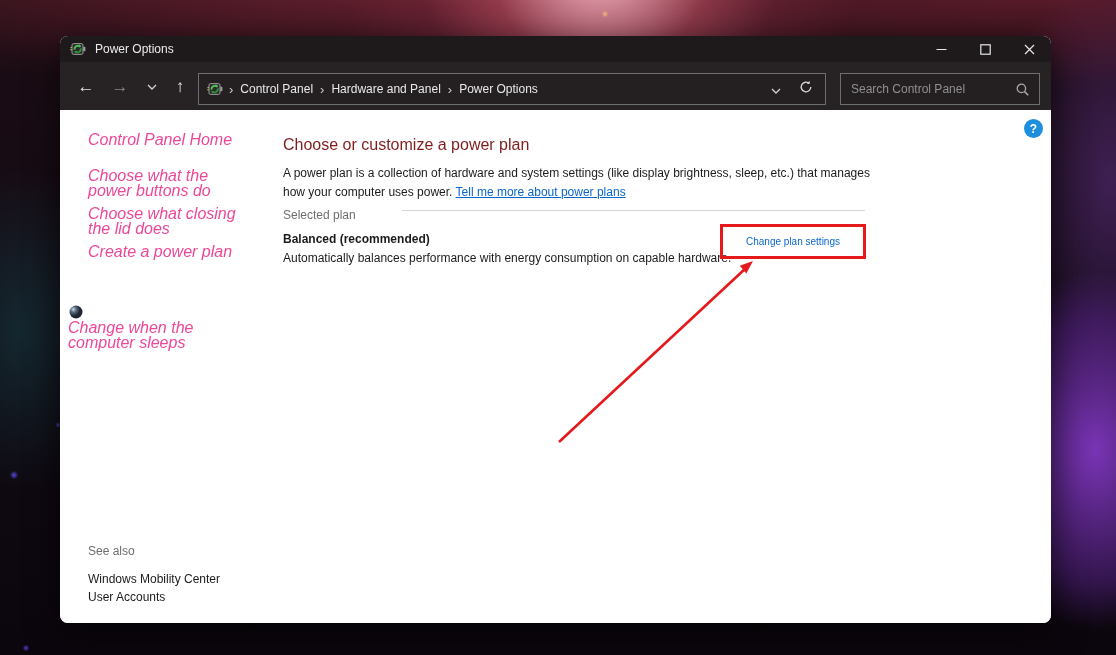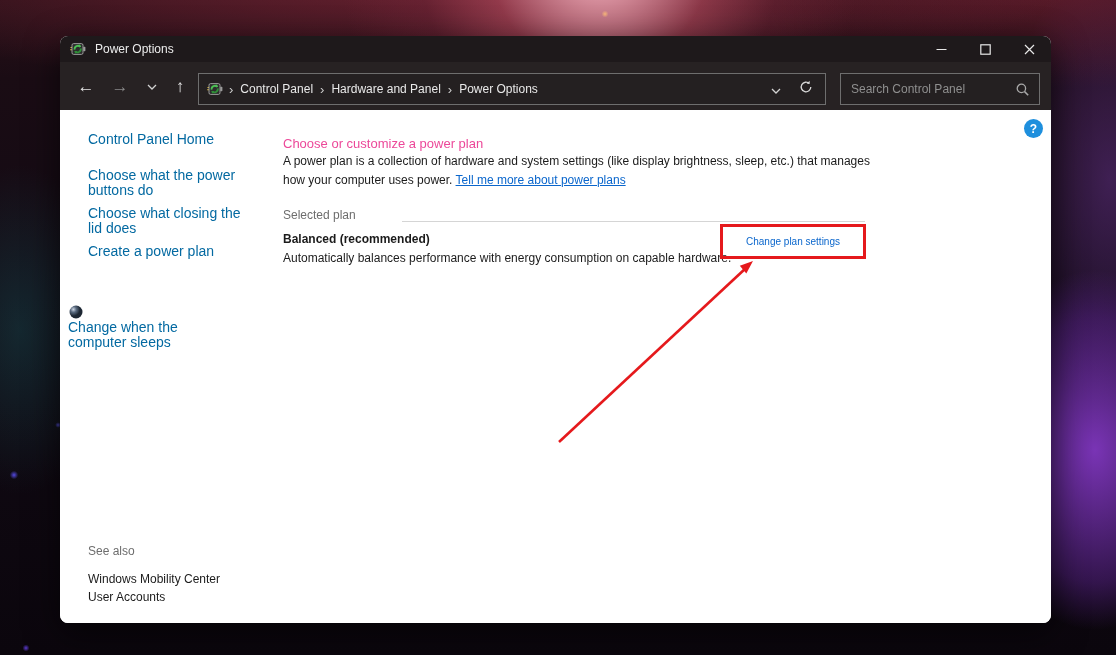--- a/index.html
+++ b/index.html
@@ -73,34 +73,34 @@
     color:#c4b5fd; font-size:12px; padding-left:10px;
     font-family:"Liberation Sans","DejaVu Sans",sans-serif;
   }
   .searchbox input::placeholder { color:#8f8f8f; }
   .search-glyph { padding-right:10px; display:flex; }
   
   .content { position:absolute; left:0; top:74px; right:0; bottom:0; background:#fff; }
   .sidebar { position:absolute; left:0; top:0; width:223px; height:100%; }
   .side-item {
     position:absolute; left:28px; width:162px;
-    font-size:14px; line-height:15px; color:#0369a1; cursor:pointer;
+    font-size:16px; line-height:15px; color:#ec4899; cursor:pointer;font-style:italic;
   }
   .side-item.with-icon { left:8px; display:flex; }
   .side-item.with-icon .si-icon { width:16px; height:16px; margin-right:5px; flex:none; }
   .side-item.with-icon .si-label { width:150px; }
   .see-also-head { position:absolute; left:28px; font-size:12px; color:#6d6d6d; }
   .see-link { position:absolute; left:28px; font-size:12px; color:#1b1b1b; cursor:pointer; }
   .main { position:absolute; left:223px; top:0; right:0; height:100%; }
-  .page-heading { position:absolute; left:0; top:26px; font-size:13px; color:#ec4899; }
-  .intro { position:absolute; left:0; top:42px; width:592px; font-size:12px; line-height:19px; color:#1b1b1b; }
+  .page-heading { position:absolute; left:0; top:26px; font-size:16px; color:#7f1d1d; }
+  .intro { position:absolute; left:0; top:54px; width:592px; font-size:12px; line-height:19px; color:#1b1b1b; }
   .text-link { color:#0a66cc; text-decoration:underline; cursor:pointer; }
   .group-row {
     position:absolute; left:0; top:98px; width:582px;
-    display:flex; align-items:flex-end;gap:37px;
+    display:flex; align-items:flex-start;gap:37px;
   }
   .group-label { font-size:12px; color:#6d6d6d; white-space:nowrap; }
   .group-rule { flex:1; border-top:1px solid #d5d5d5; margin-left:9px; margin-top:2px; }
   .plan-name { position:absolute; left:0; top:122px; font-size:12px; font-weight:bold; color:#1b1b1b; }
   .plan-desc { position:absolute; left:0; top:141px; font-size:12px; color:#1b1b1b; }
   .red-box {
     position:absolute; left:437px; top:114px; width:146px; height:35px;
     border:3px solid #e5191c;
     display:flex; align-items:center; justify-content:center;
   }

